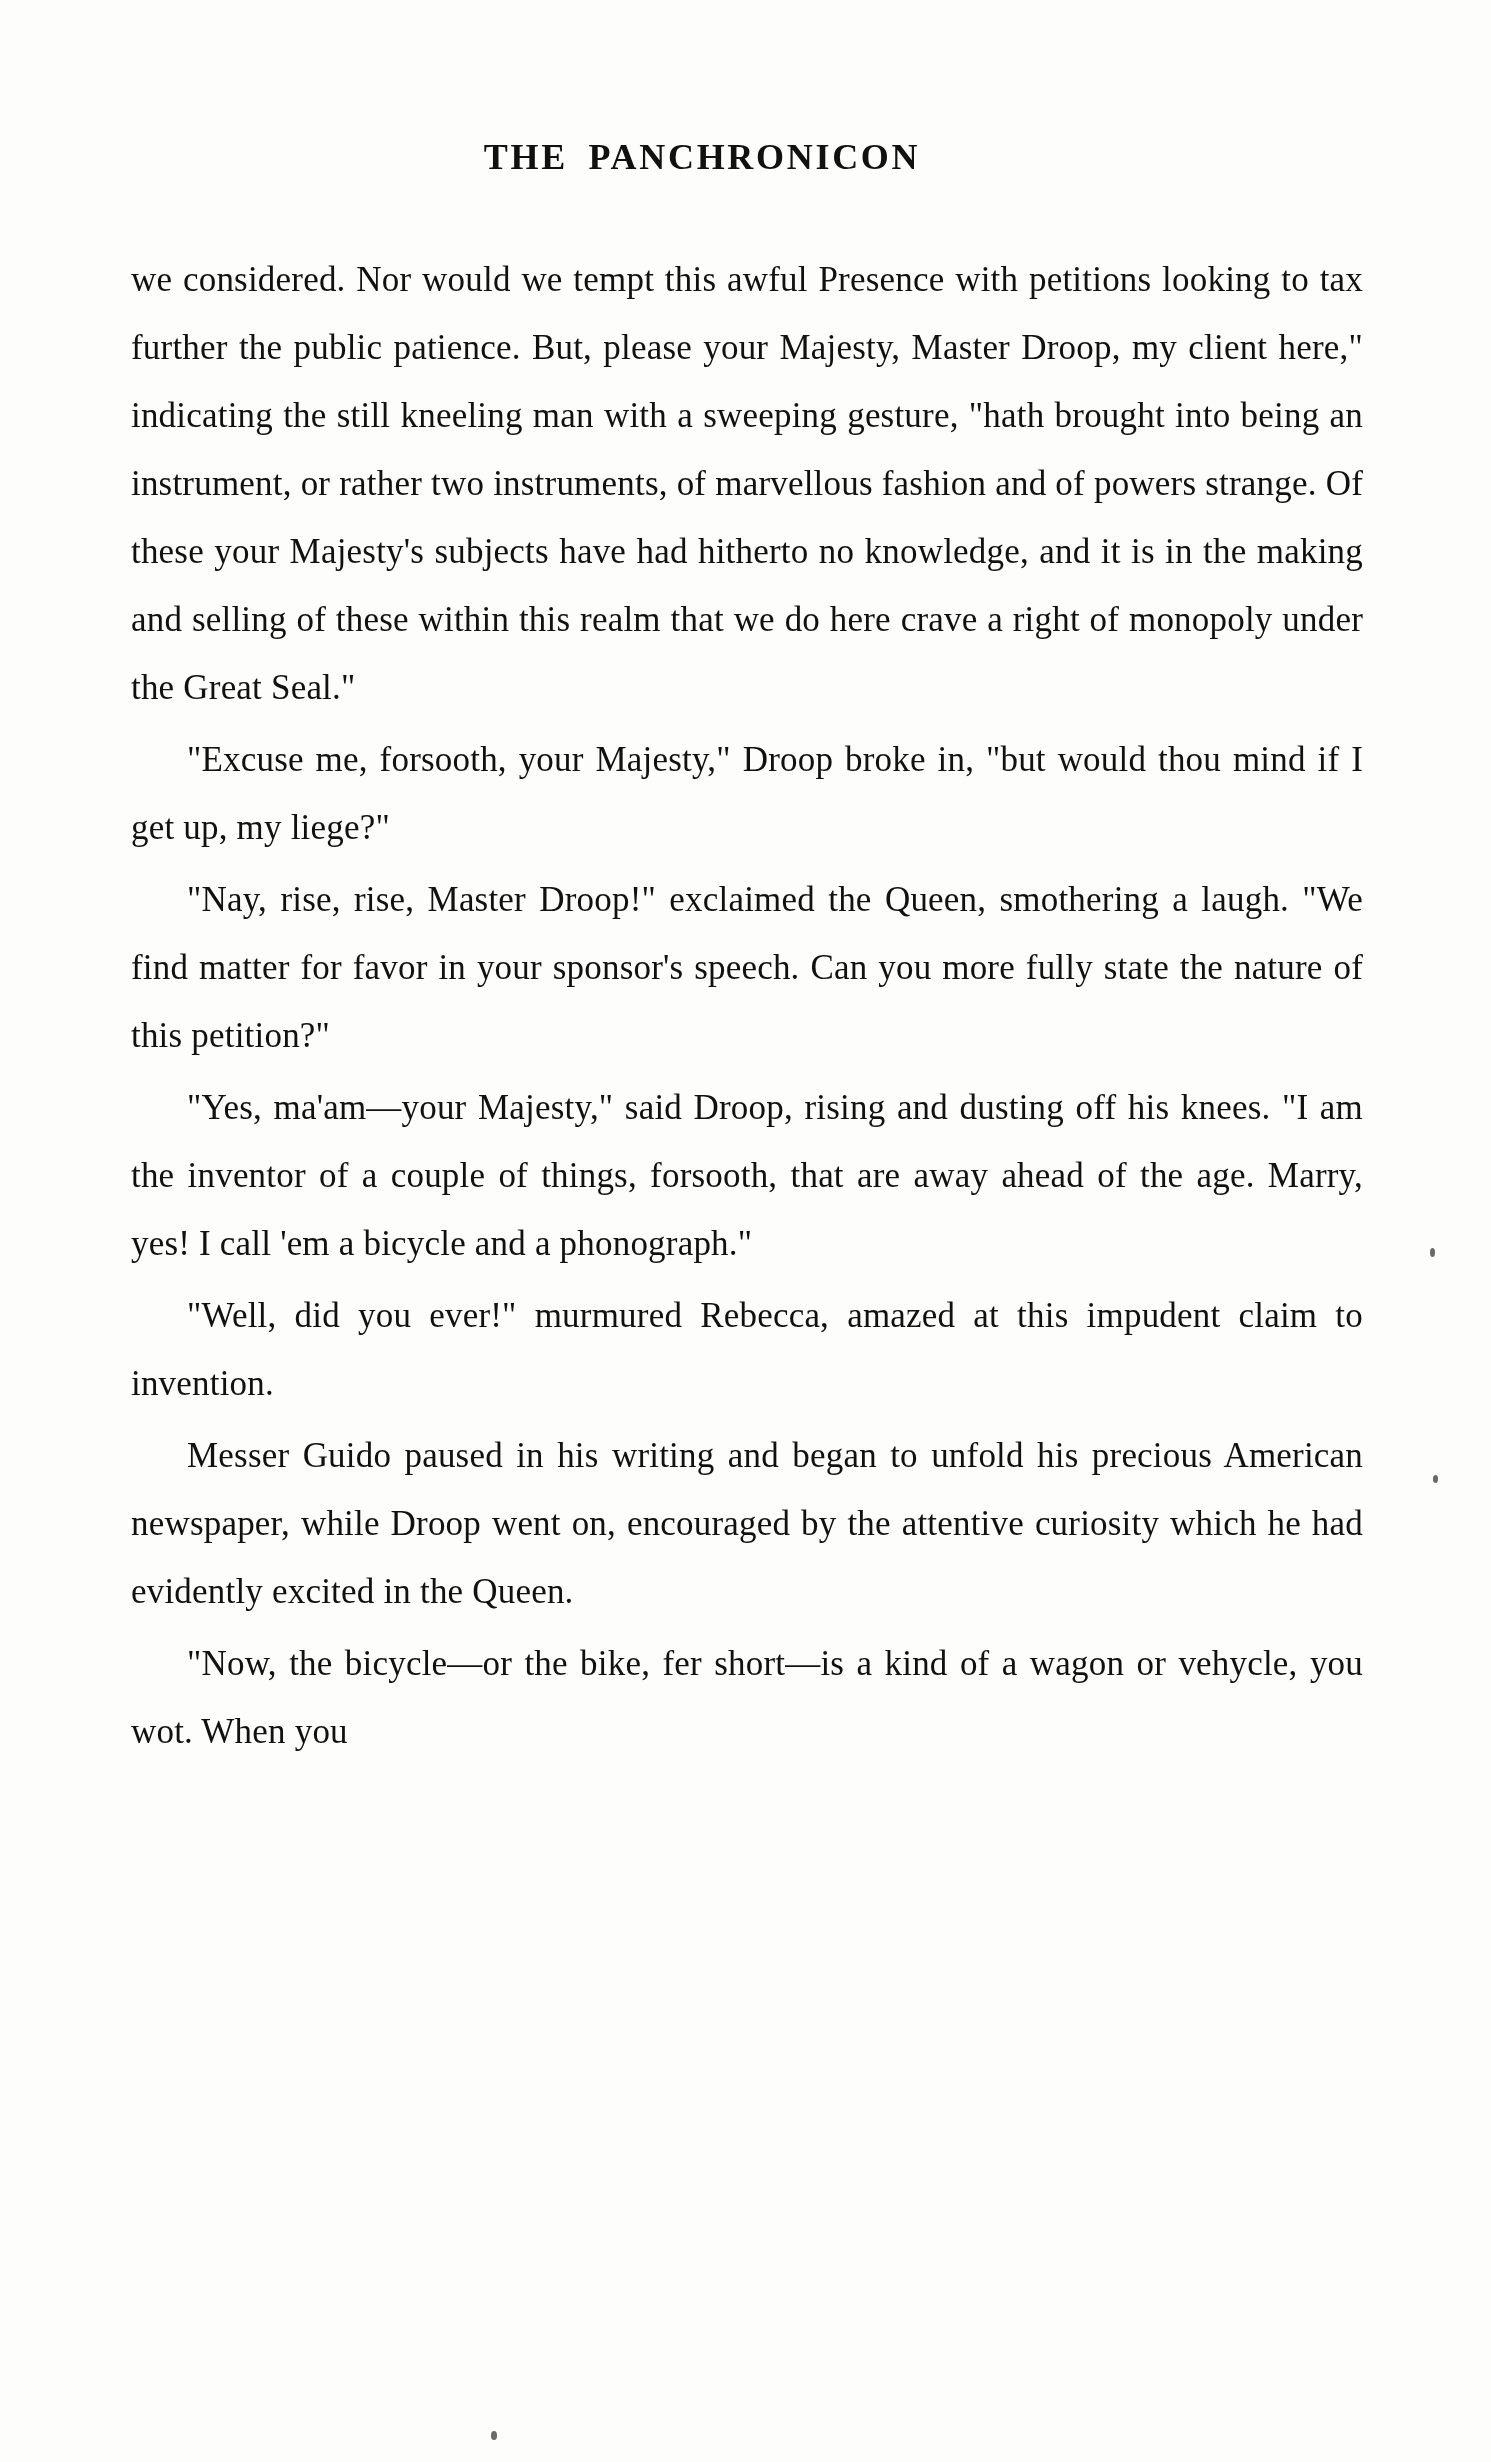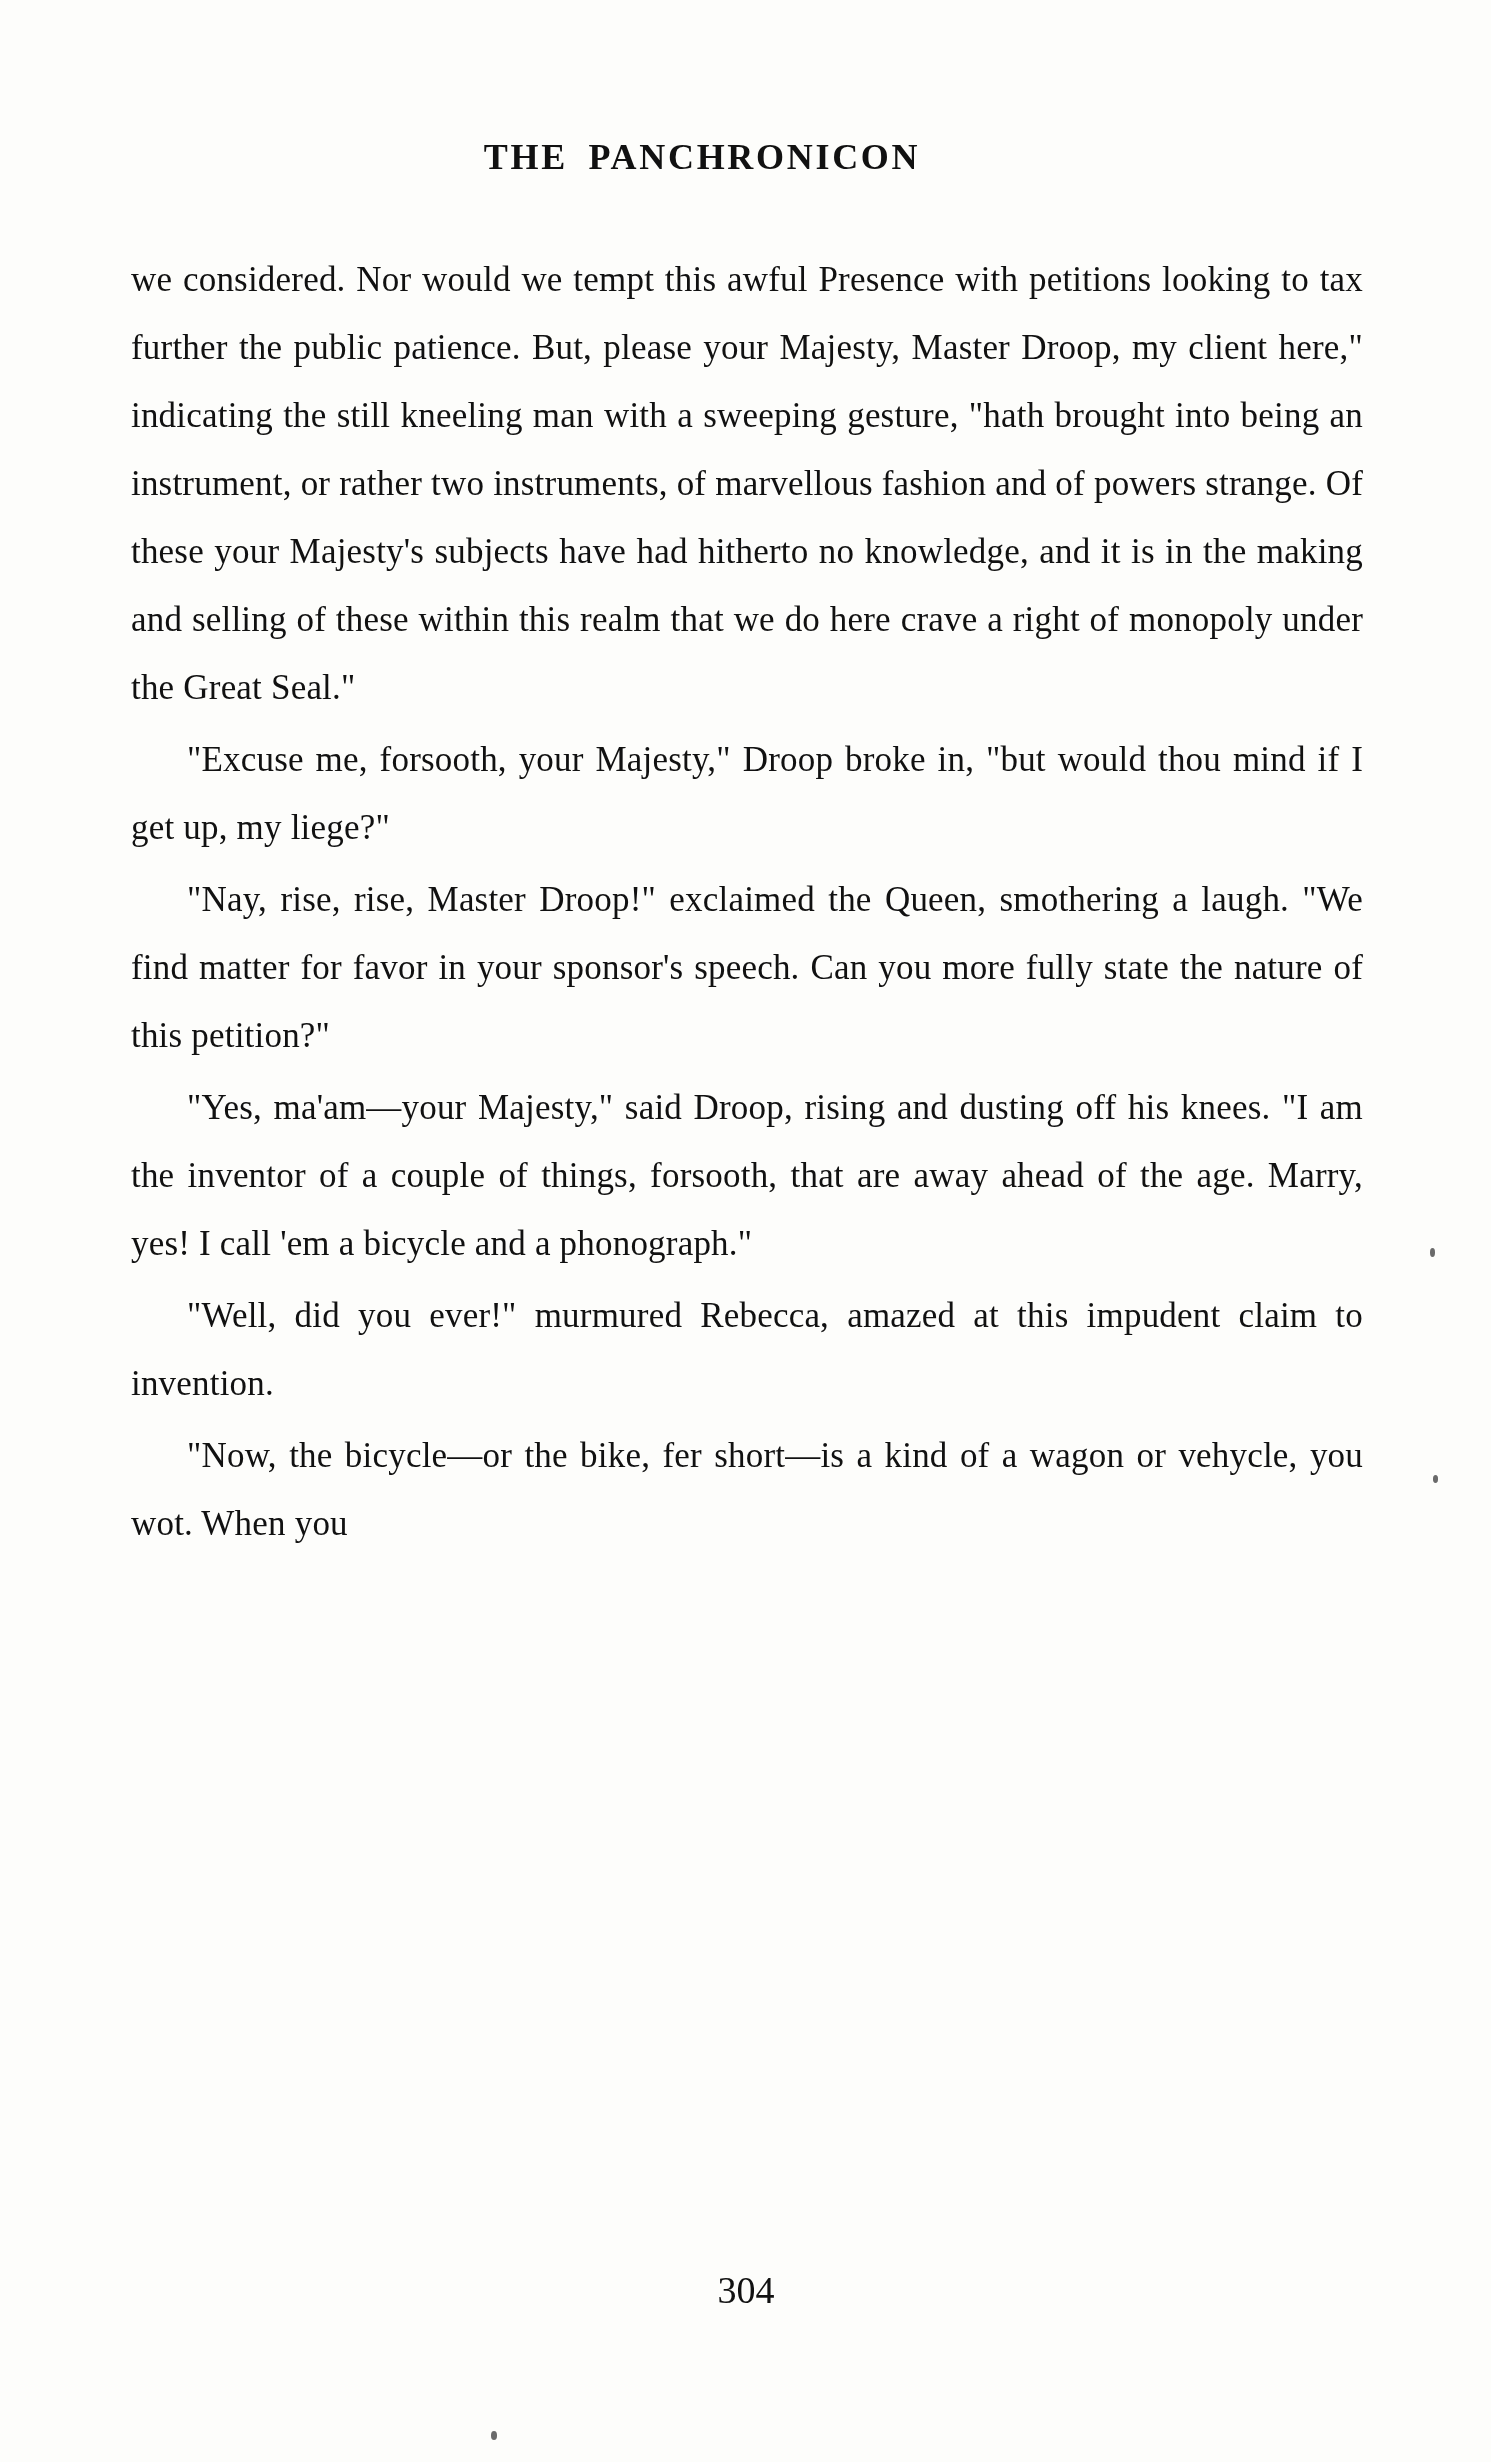--- a/index.html
+++ b/index.html
@@ -76,23 +76,23 @@
 <div class="page">
 
   <div class="running-head">THE  PANCHRONICON</div>
 
   <div class="text-block">
     <p class="para">we considered.   Nor would we tempt this awful Presence with petitions looking to tax further the public patience.   But, please your Majesty, Master Droop, my client here," indicating the still kneeling man with a sweeping gesture, "hath brought into being an instrument, or rather two instruments, of marvellous fashion and of powers strange.   Of these your Majesty's subjects have had hitherto no knowledge, and it is in the making and selling of these within this realm that we do here crave a right of monopoly under the Great Seal."</p>
     <p class="para indent">"Excuse me, forsooth, your Majesty," Droop broke in, "but would thou mind if I get up, my liege?"</p>
     <p class="para indent">"Nay, rise, rise, Master Droop!" exclaimed the Queen, smothering a laugh.   "We find matter for favor in your sponsor's speech.   Can you more fully state the nature of this petition?"</p>
     <p class="para indent">"Yes, ma'am—your Majesty," said Droop, rising and dusting off his knees.   "I am the inventor of a couple of things, forsooth, that are away ahead of the age.   Marry, yes!   I call 'em a bicycle and a phonograph."</p>
     <p class="para indent">"Well, did you ever!" murmured Rebecca, amazed at this impudent claim to invention.</p>
+    <p class="para indent">Messer Guido paused in his writing and began to unfold his precious American newspaper, while Droop went on, encouraged by the attentive curiosity which he had evidently excited in the Queen.</p>
     <p class="para indent">"Now, the bicycle—or the bike, fer short—is a kind of a wagon or vehycle, you wot.   When you</p>
   </div>
 
-  <div class="folio">304</div>
 
   <div class="speck speck-a"></div>
   <div class="speck speck-b"></div>
   <div class="speck speck-c"></div>
 
 </div>
 
 
 </body></html>

